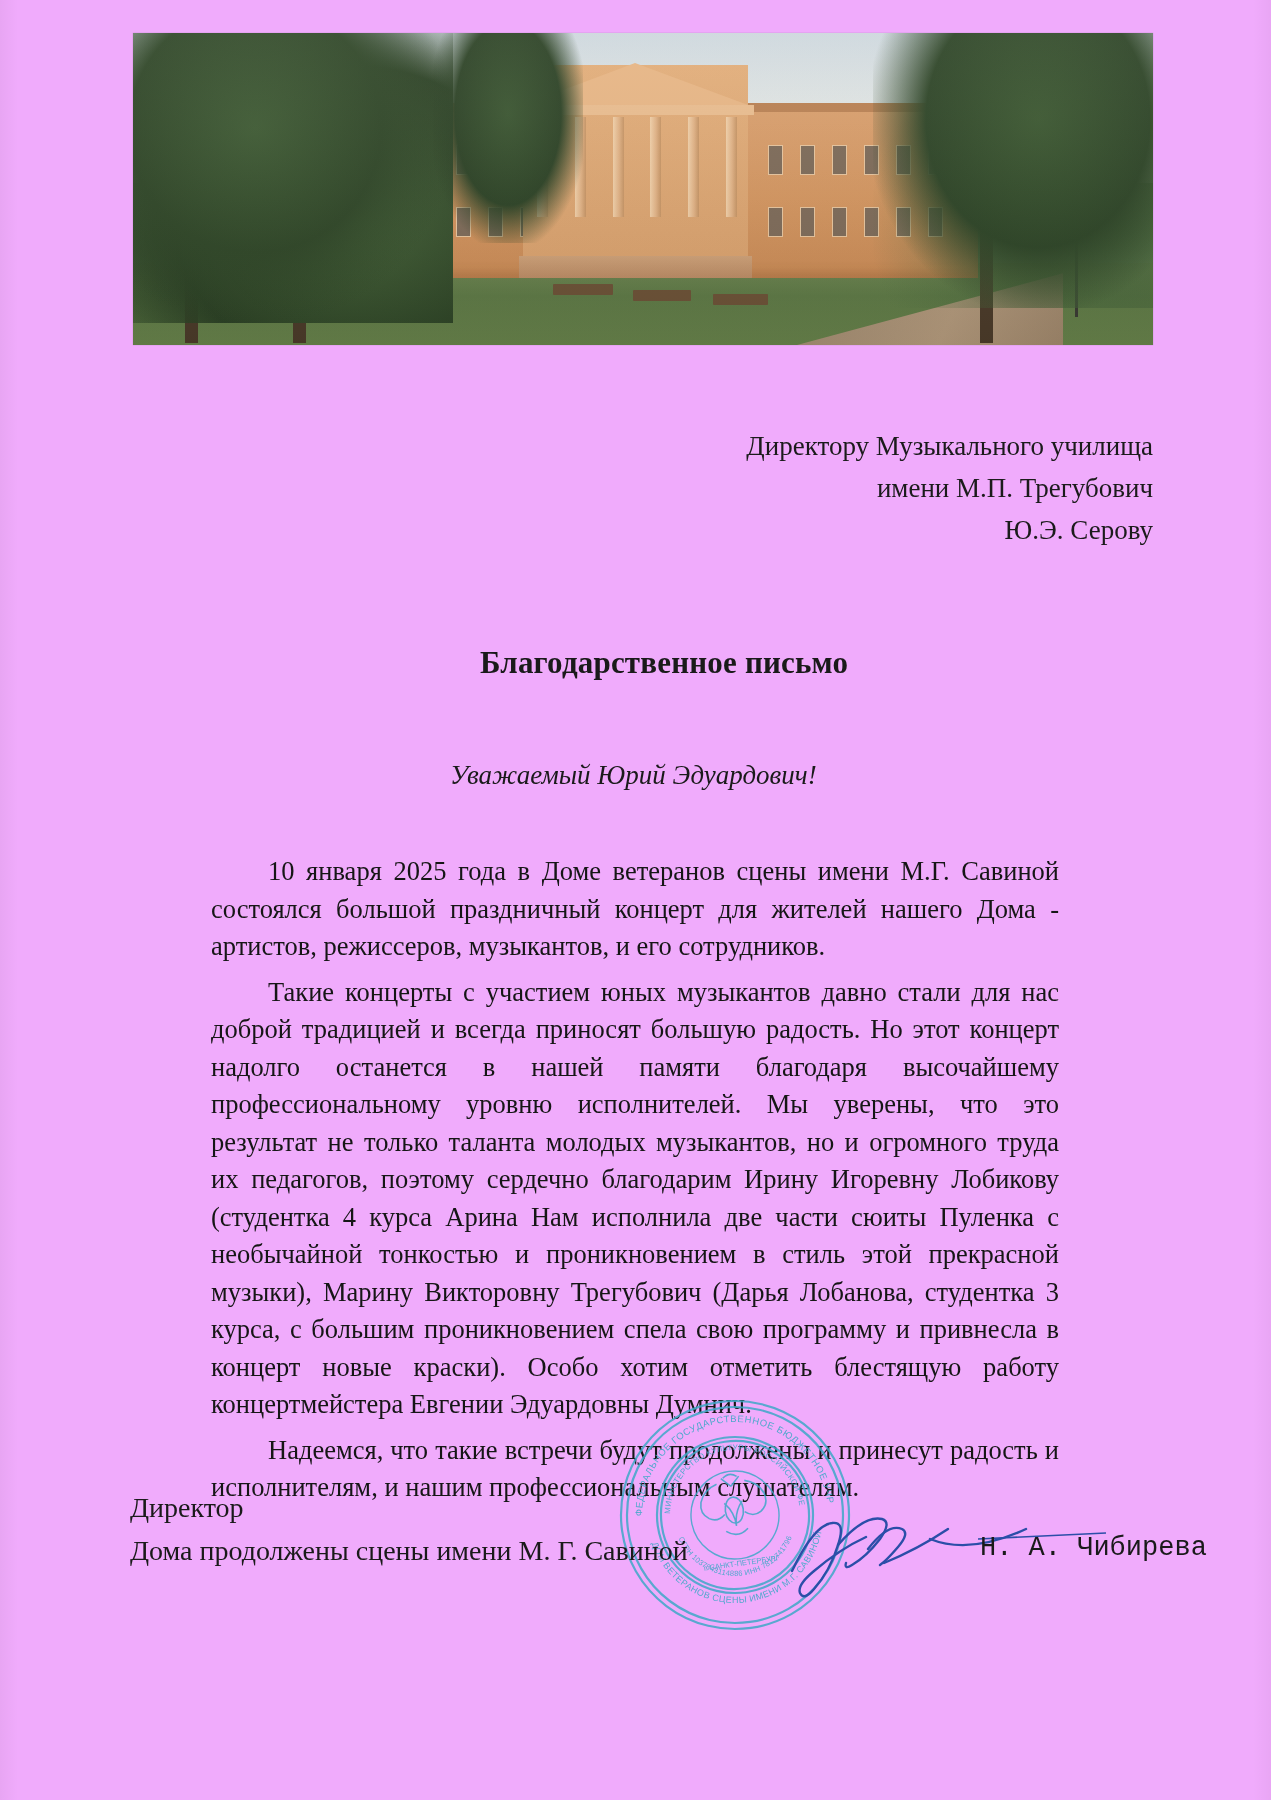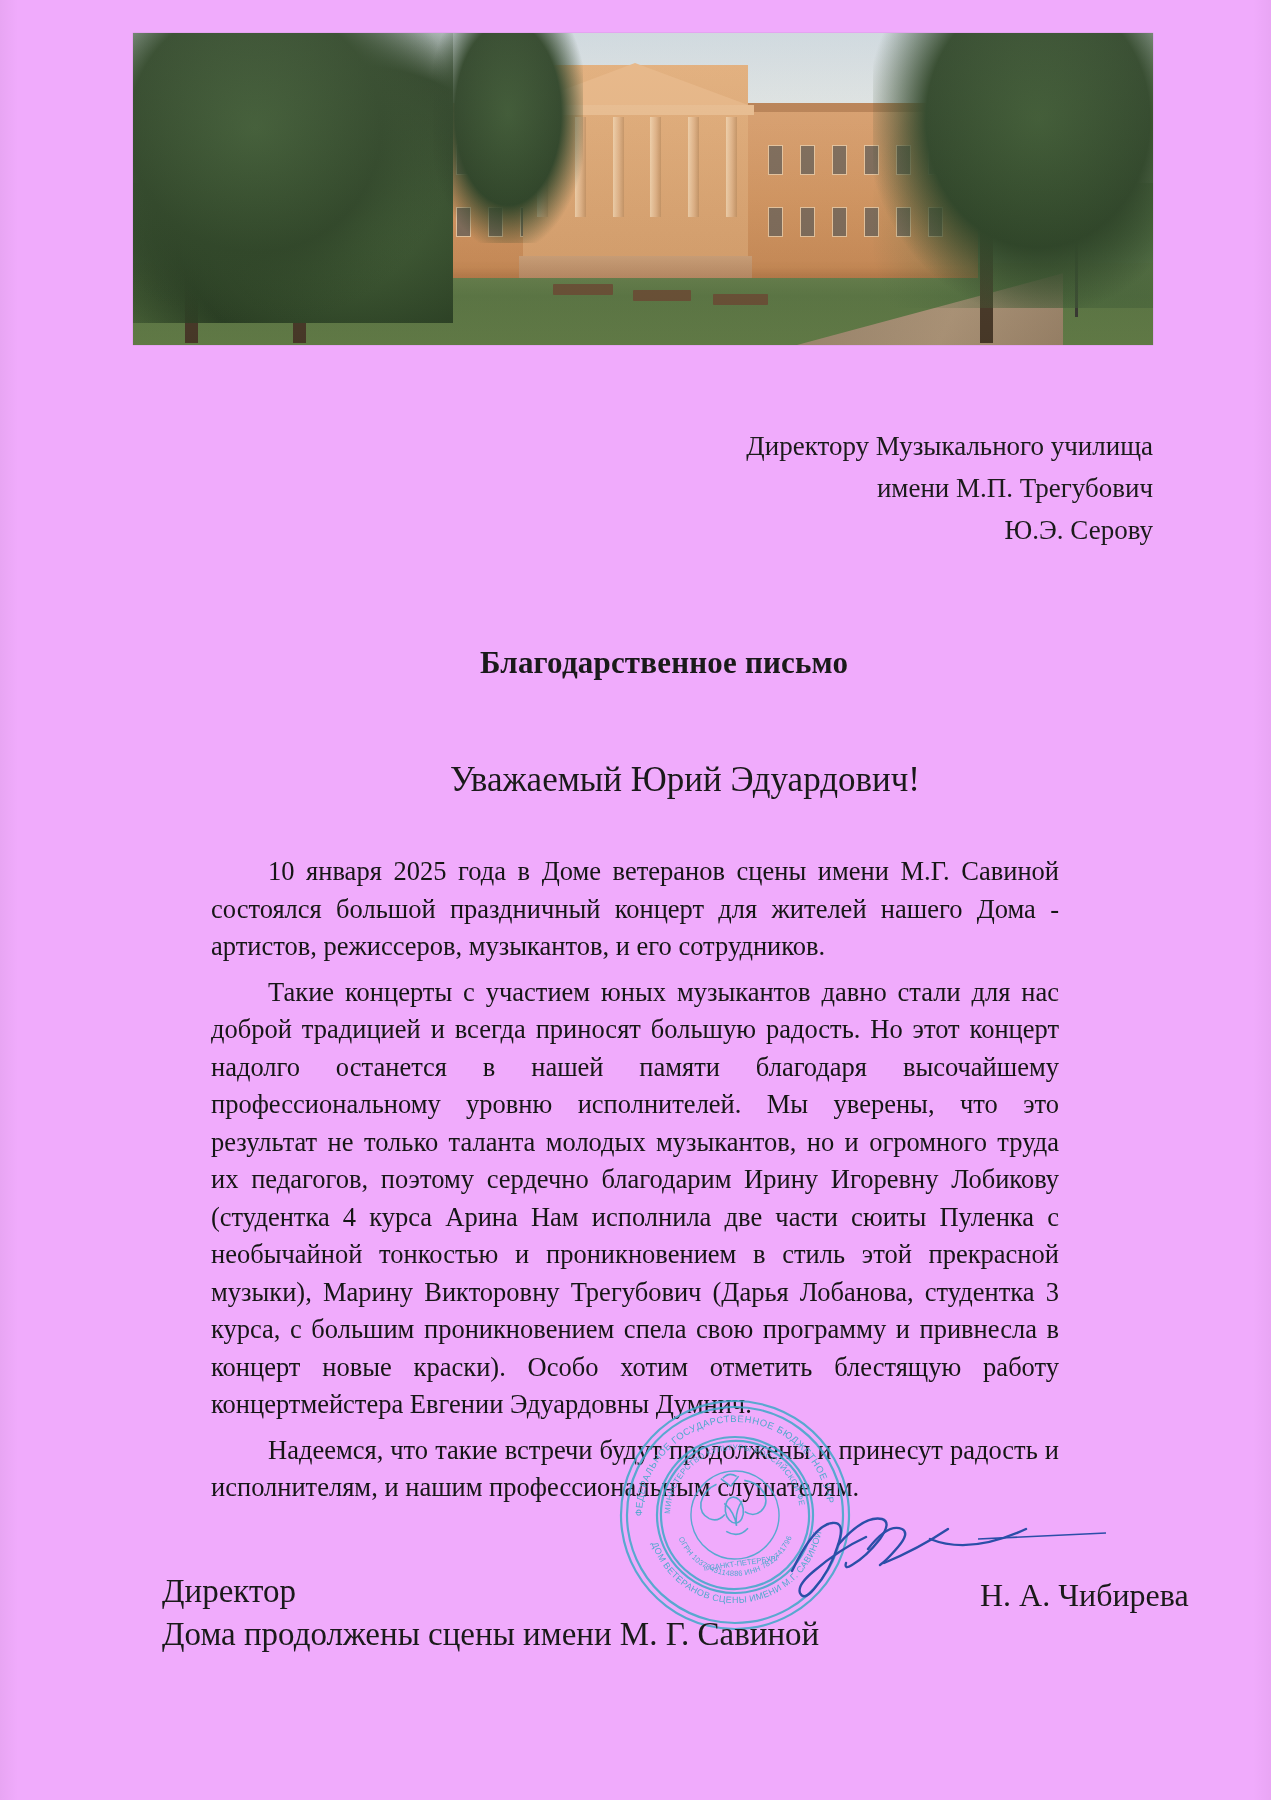--- a/index.html
+++ b/index.html
@@ -173,21 +173,22 @@
     font-size: 31px;
     font-weight: bold;
     letter-spacing: 0.2px;
   }
 
   
   .salutation {
     position: absolute;
     left: 450px;
     top: 760px;
-    font-size: 35px;
+    font-size: 27px;
+    font-style: italic;
   }
 
   
   .body-text {
     position: absolute;
     left: 203px;
     top: 845px;
     width: 864px;
     font-size: 26.5px;
     line-height: 37.5px;
@@ -197,30 +198,30 @@
   }
   .body-text p {
     margin: 8px;
     text-indent: 57px;
   }
 
   
   .sign-block {
     position: absolute;
     left: 130px;
-    top: 1570px;
-    font-size: 33px;
+    top: 1486px;
+    font-size: 28px;
     line-height: 43px;
-    margin-left: 32px;
   }
   .signer-name {
     position: absolute;
     left: 980px;
-    top: 1577px;
-    font-size: 32px;
+    top: 1533px;
+    font-size: 27px;
+    font-family: Liberation Mono, monospace;
   }
 
   
   .stamp {
     position: absolute;
     left: 600px;
     top: 1390px;
     width: 270px;
     height: 250px;
     pointer-events: none;

